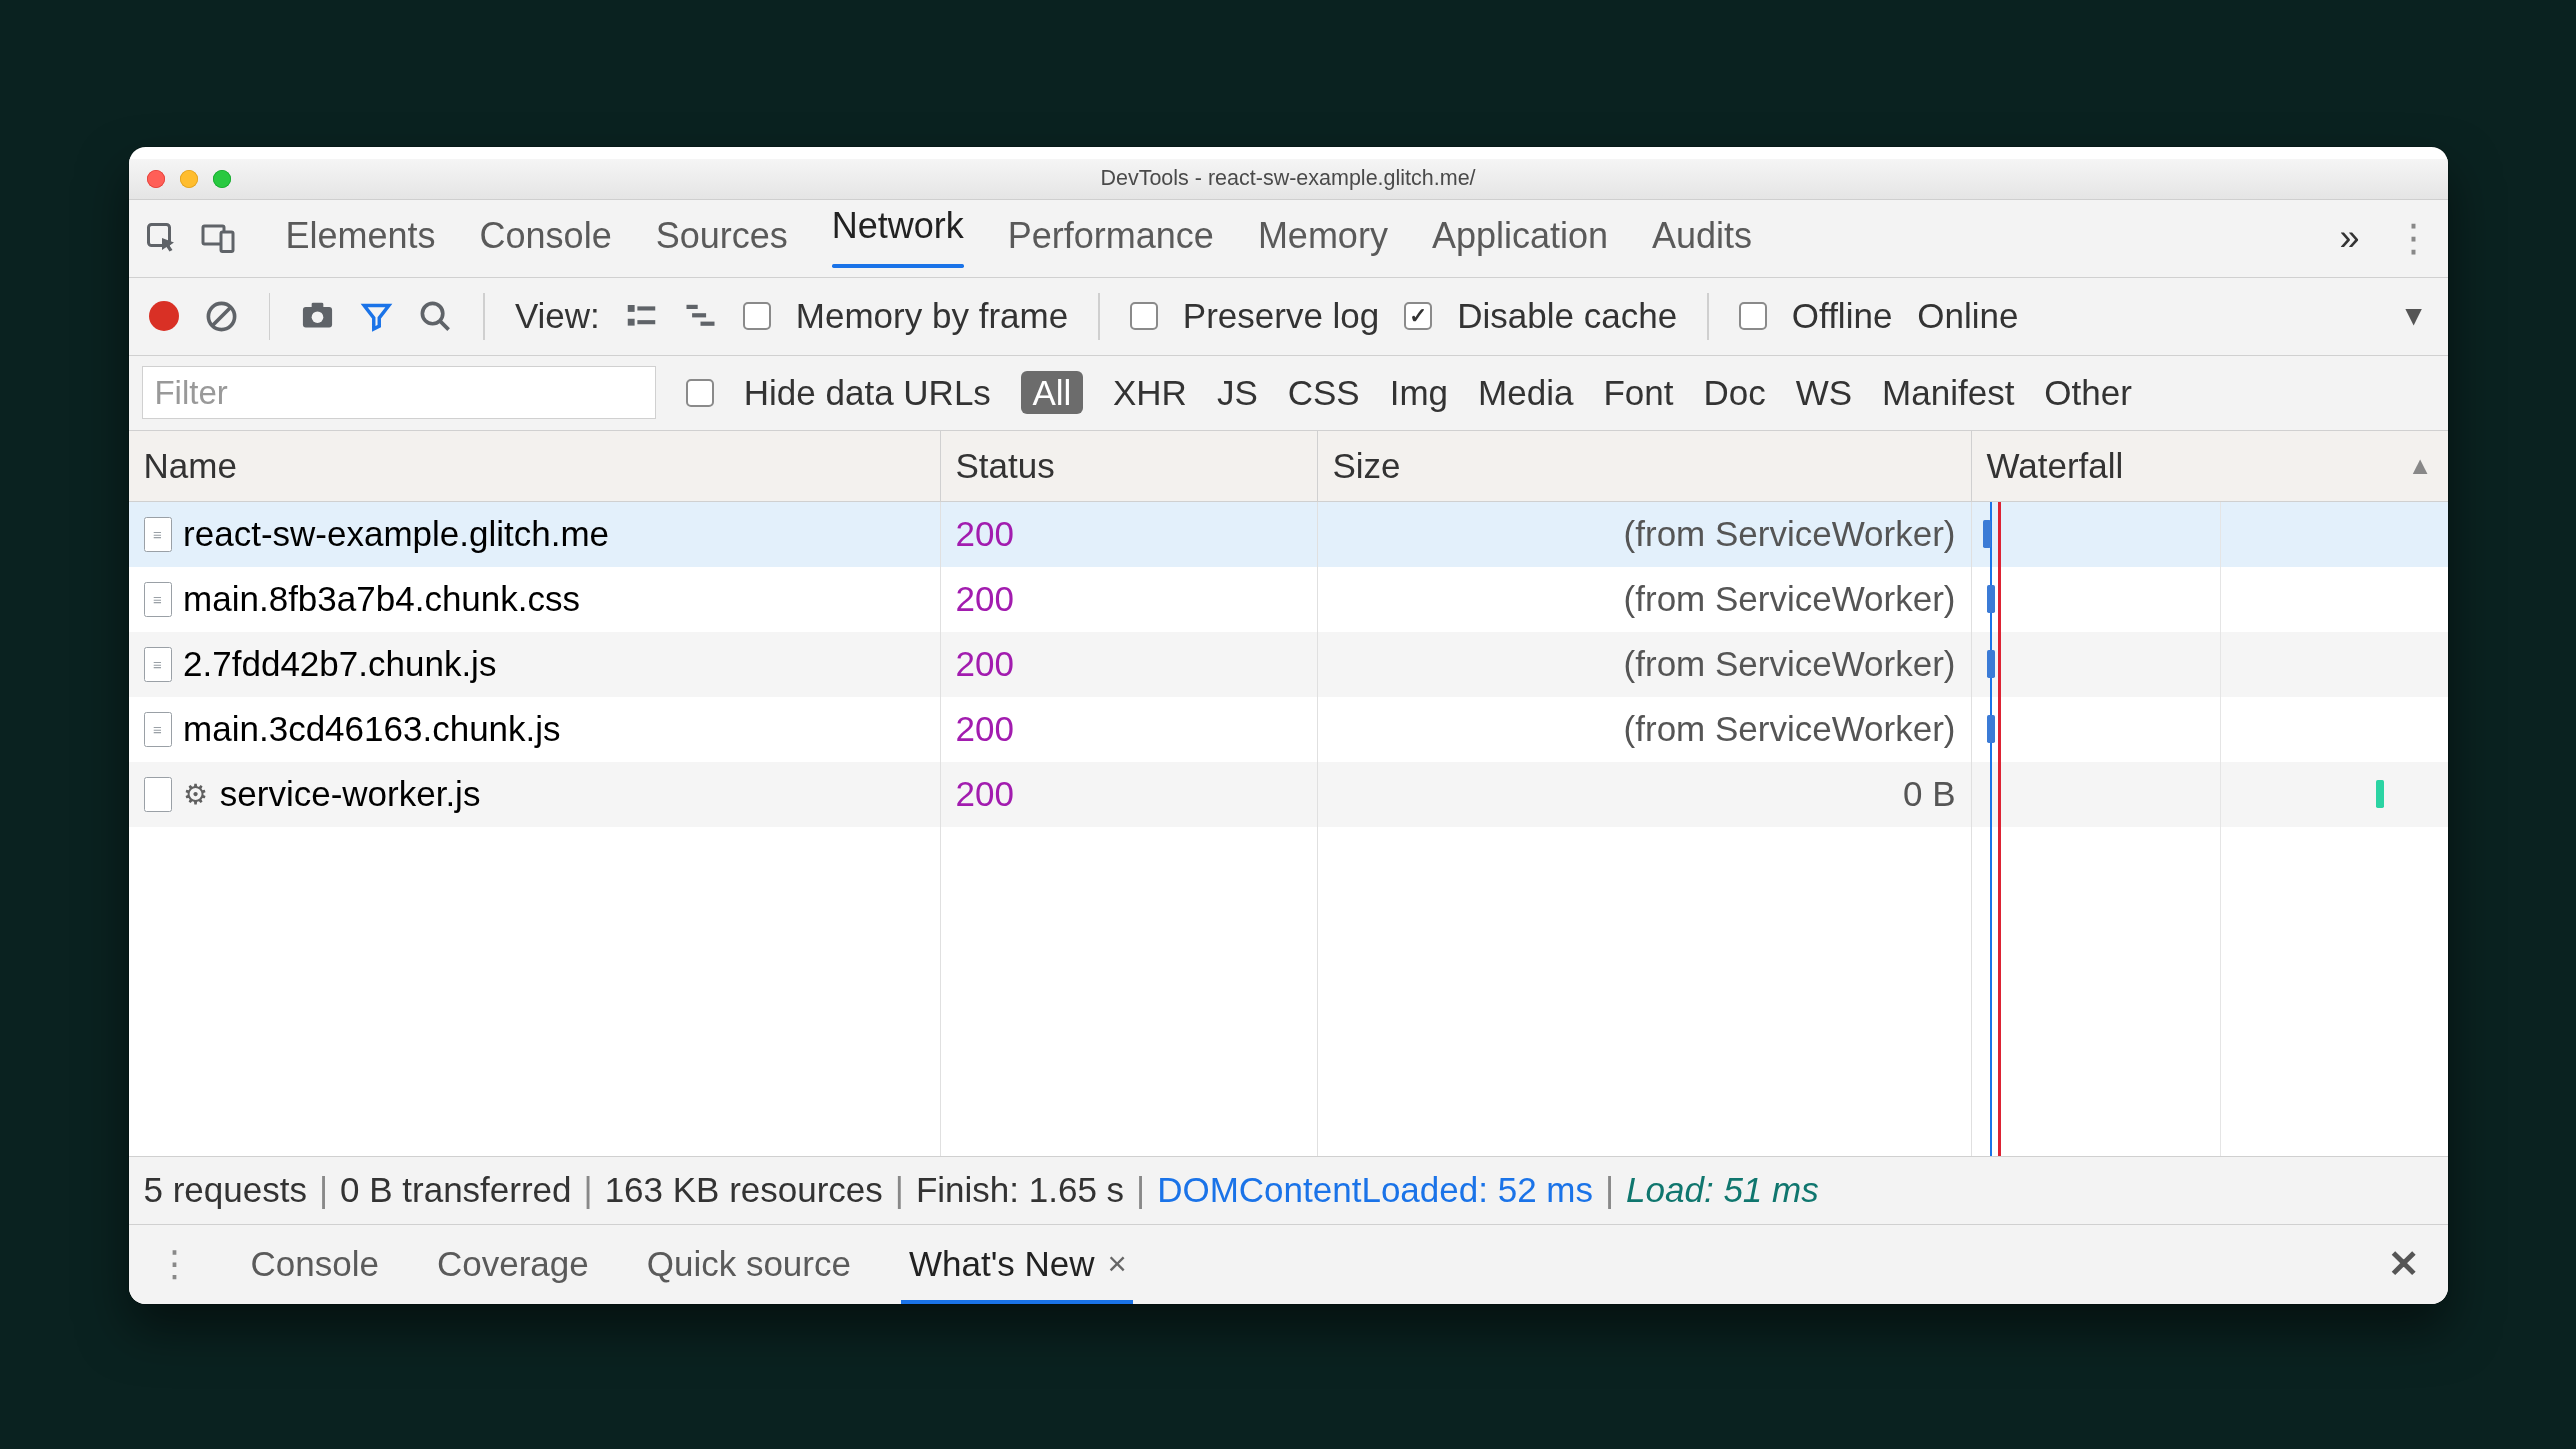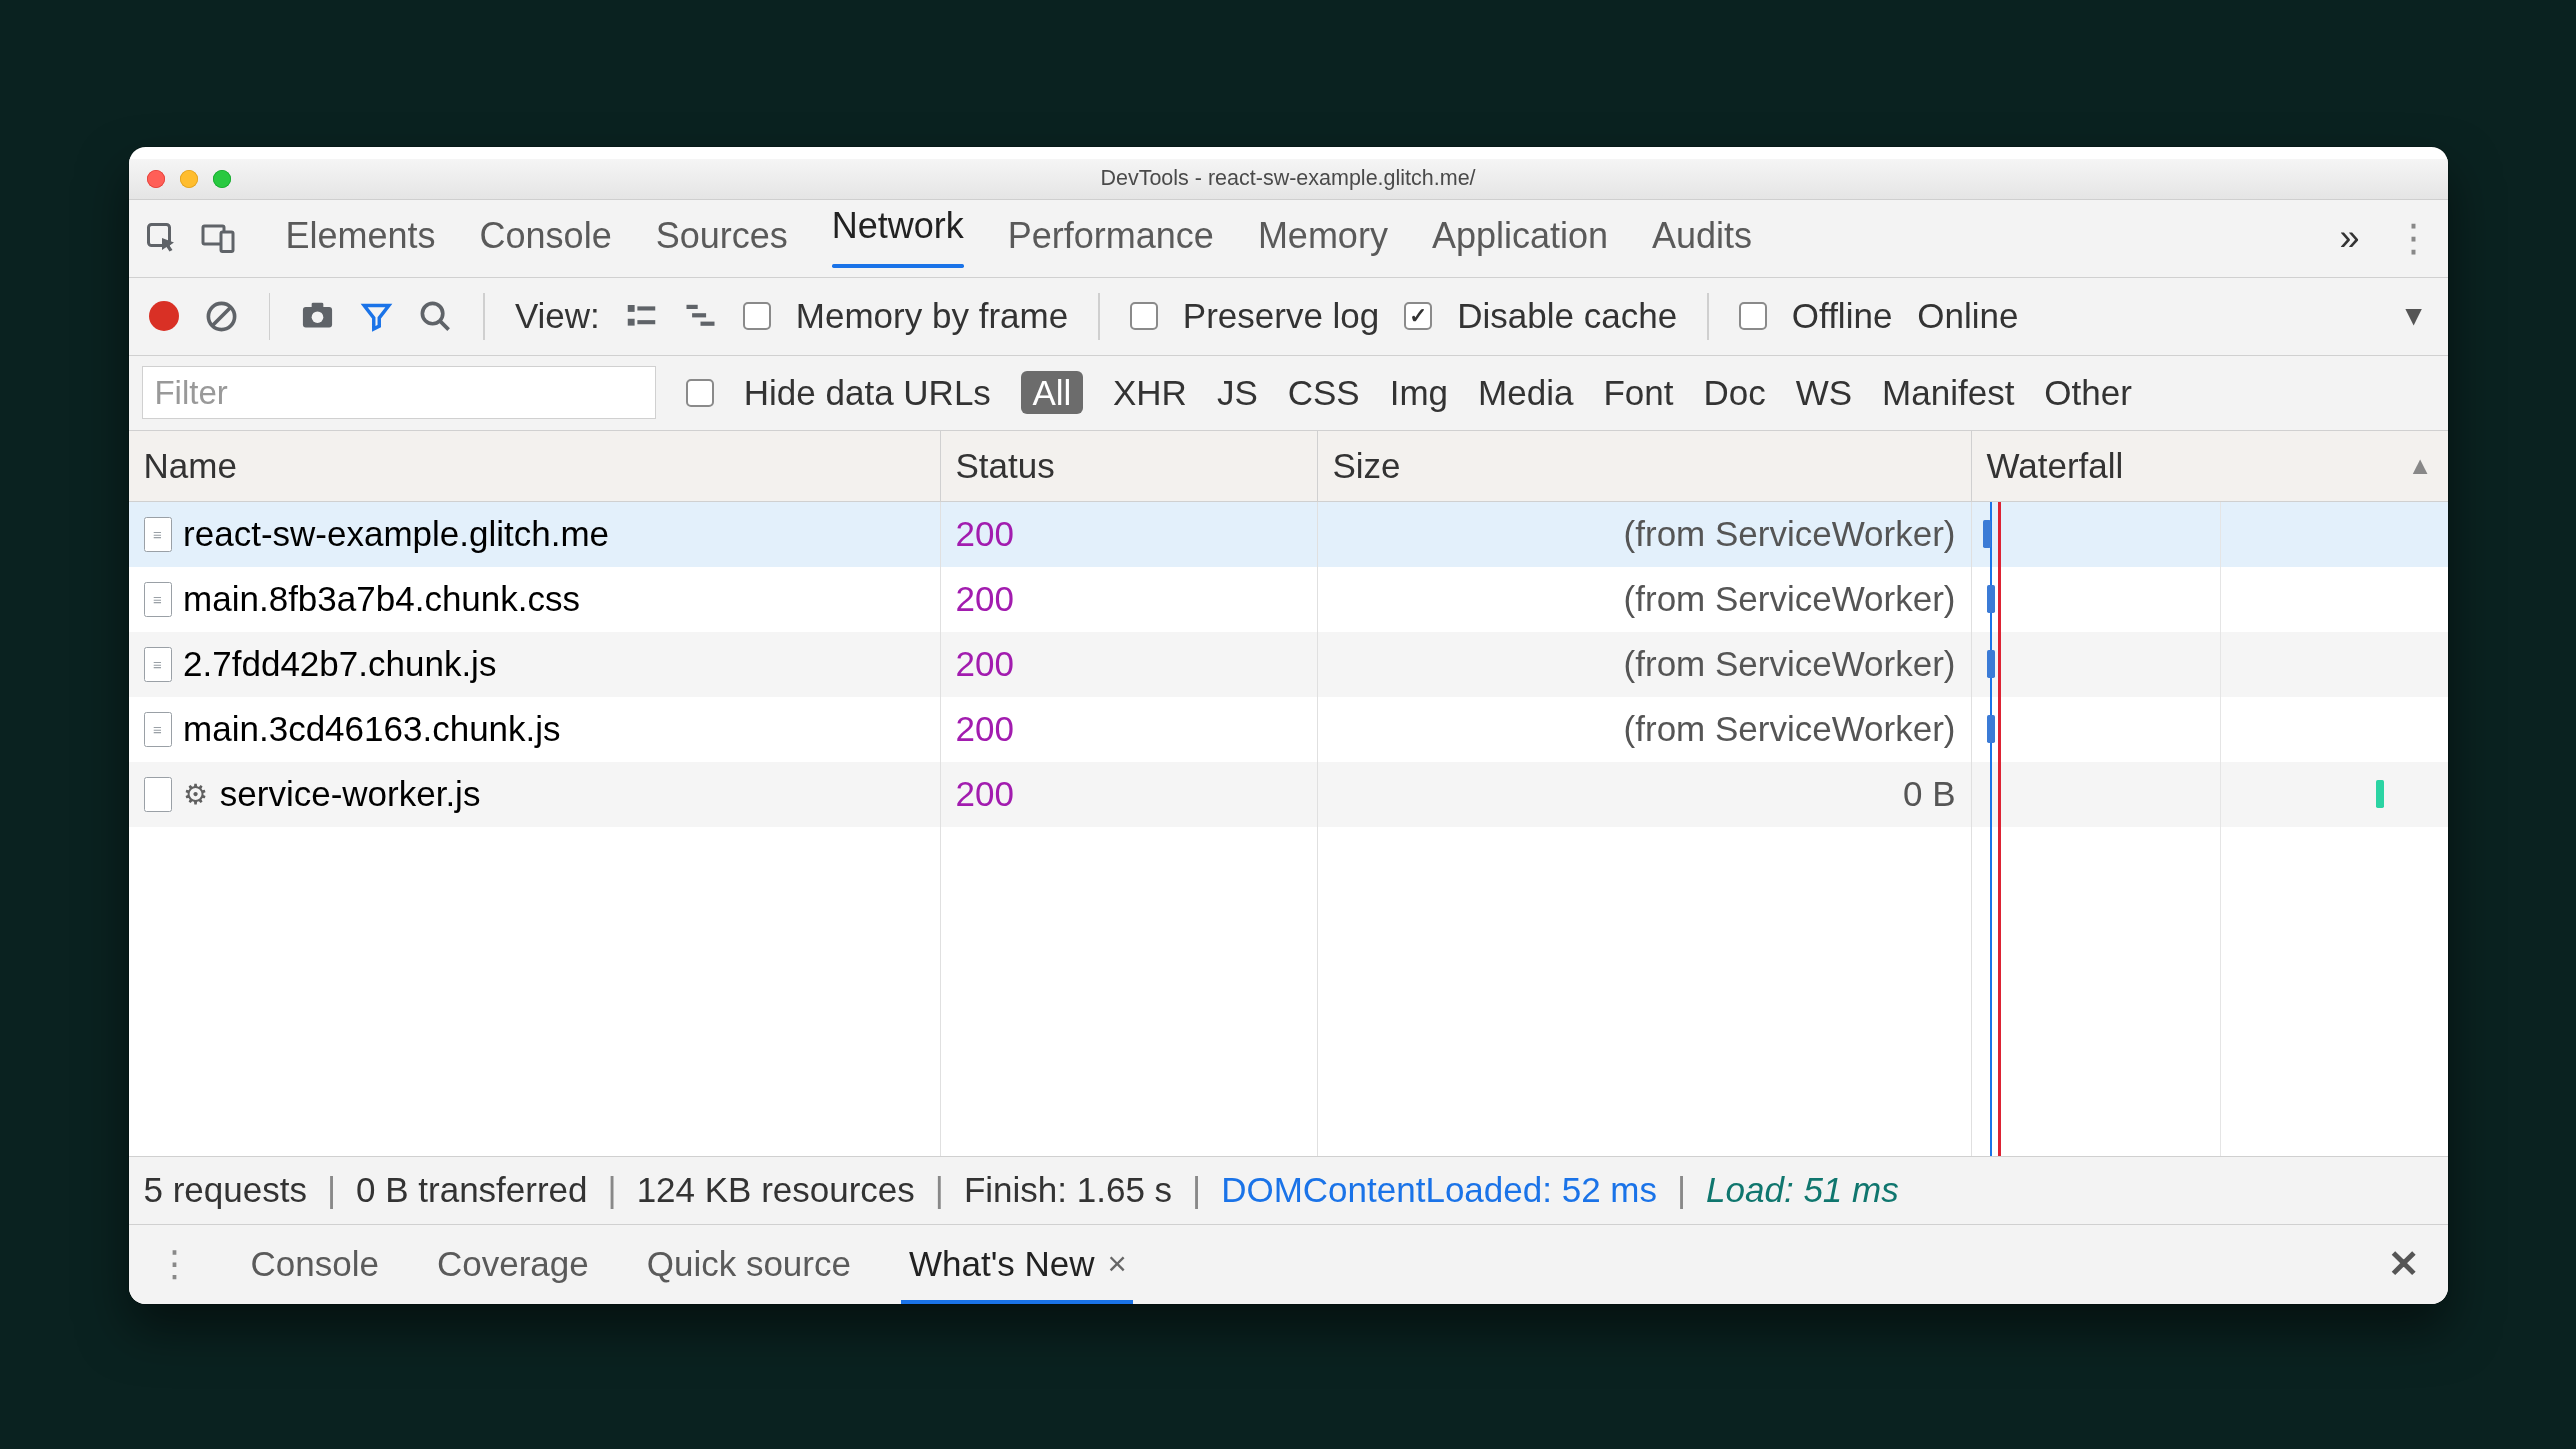--- a/index.html
+++ b/index.html
@@ -171,21 +171,21 @@
   .rows .grid-lines > div:last-child { border-right:none; position:relative; }
   .rows .grid-lines .wf-red-full { position:absolute; left:26.5px; top:0; bottom:0; width:2.5px; background:#d23; }
   .rows .grid-lines .wf-blue-full { position:absolute; left:18px; top:0; bottom:0; width:2.5px; background:#1a73e8; }
   .rows .grid-lines .wf-sep { position:absolute; top:0; bottom:0; left:248px; width:0.8px; background:#e5e5e5; }
 
   
   .statusbar {
     height:68px;
     background:#f3f3f3;
     border-top:0.8px solid #d0d0d0;
-    display:flex; align-items:center; gap:20px;
+    display:flex; align-items:center; gap:12px;
     font-size:35px; padding:0 15px; color:#333;
     white-space:nowrap;
   }
   .sep { color:#888; }
   .dcl { color:#1a73e8; }
   .load { color:#0f766e;font-style:italic; }
 
   
   .drawer {
     height:80px;
@@ -409,21 +409,21 @@
           <div class="wf-bar wf-cyan" style="left: 404px;"></div>
         </div>
       </div>
     </div>
 
   <div class="statusbar">
     <span>5 requests</span>
       <span class="sep">|</span>
     <span>0 B transferred</span>
       <span class="sep">|</span>
-    <span>124 KB resources</span>
+    <span>163 KB resources</span>
       <span class="sep">|</span>
     <span>Finish: 1.65 s</span>
       <span class="sep">|</span>
     <span class="dcl">DOMContentLoaded: 52 ms</span>
       <span class="sep">|</span>
     <span class="load">Load: 51 ms</span>
   </div>
 
   <div class="drawer">
     <span class="kebab" style="color:#888;font-size:36px">⋮</span>

